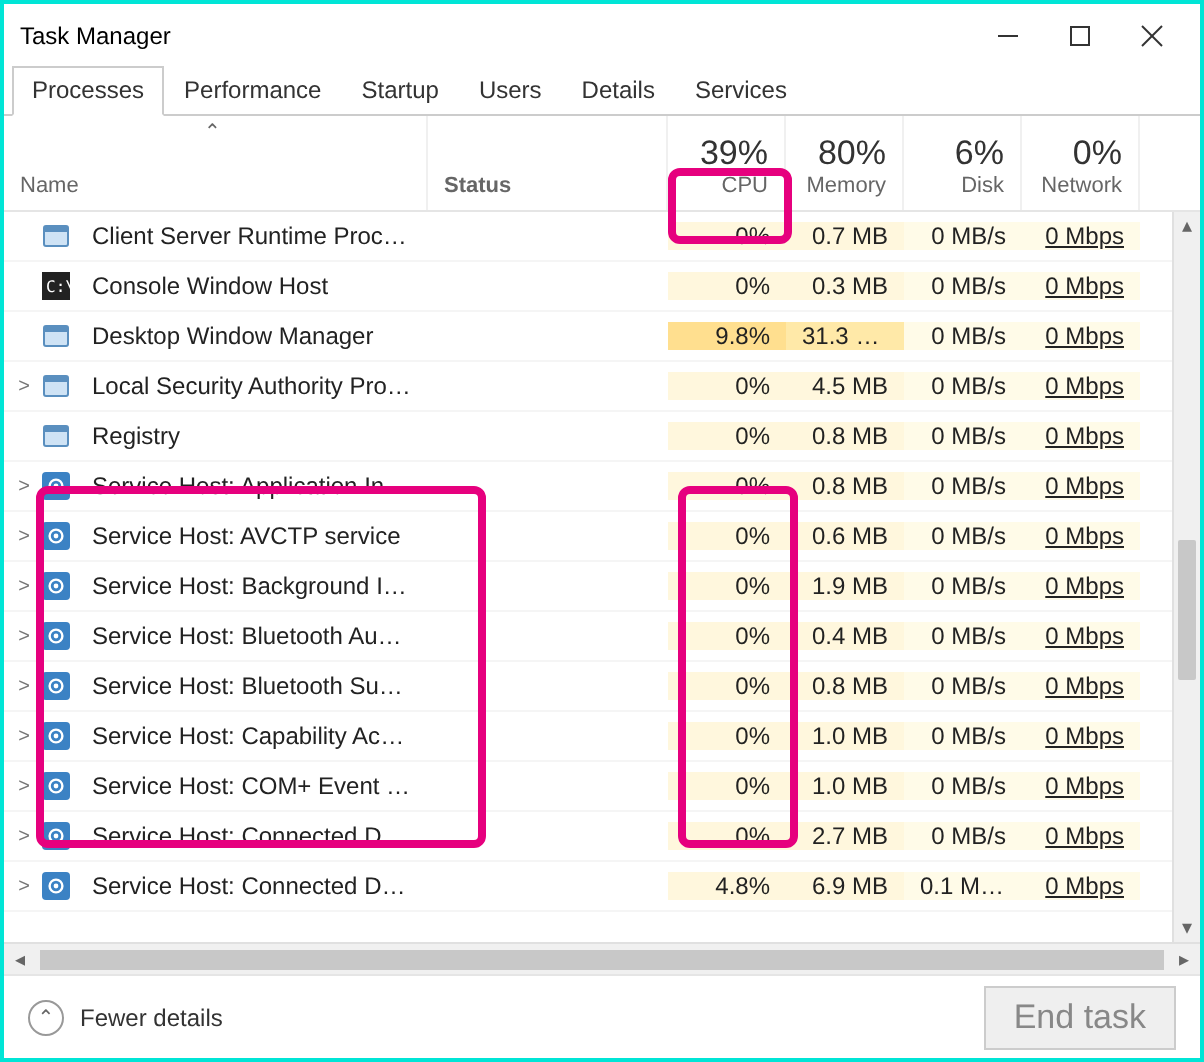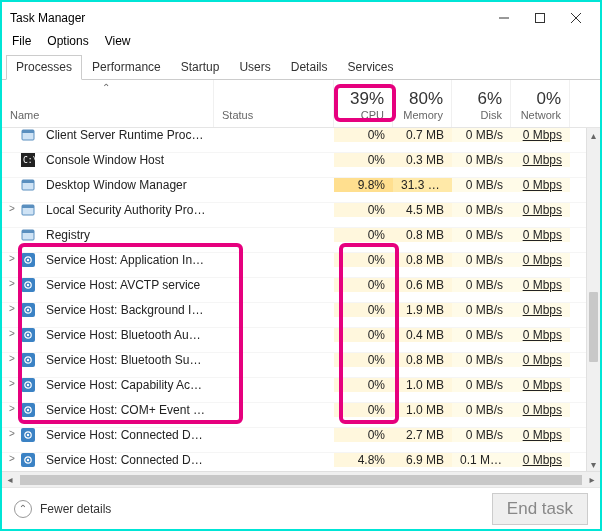--- a/index.html
+++ b/index.html
@@ -42,40 +42,40 @@
     display:flex; border-bottom:1px solid #e5e5e5; height:48px; align-items:stretch;
     background:#fff; padding-right:14px;
   }
   .col-head {
     display:flex; flex-direction:column; justify-content:flex-end;
     padding: 4px 8px 6px 8px; font-size:11px; color:#555;
     border-right:1px solid #f0f0f0;
   }
   .col-name { width:212px; justify-content:flex-end; position:relative;}
   .sort-caret { position:absolute; top:2px; left:100px; font-size:10px; color:#666;}
-  .col-status { width:120px;}
+  .col-status { width:120px;font-weight:bold;}
   .col-cpu, .col-mem, .col-disk, .col-net { width:59px; text-align:right; align-items:flex-end;}
   .col-head .pct { font-size:17px; color:#333; }
   .col-head .lbl { font-size:11px; color:#666; }
   .cpu-highlight {
     position:absolute; border:4px solid #e6007e; border-radius:6px;
     top:82px; left:332px; width:62px; height:38px; pointer-events:none; z-index:50;
   }
   .region-highlight-rows {
     position:absolute; border:4px solid #e6007e; border-radius:6px;
     top:241px; left:16px; width:225px; height:181px; pointer-events:none; z-index:50;
   }
   .region-highlight-cpucol {
     position:absolute; border:4px solid #e6007e; border-radius:6px;
     top:241px; left:337px; width:60px; height:181px; pointer-events:none; z-index:50;
   }
   .table-wrap { flex:1; overflow:hidden; position:relative;}
   .rows { overflow:hidden; }
   .row {
-    display:flex; height:25px; align-items:flex-start; border-bottom:1px solid #f5f5f5;
+    display:flex; height:25px; align-items:center; border-bottom:1px solid #f5f5f5;
     padding-right:14px;
   }
   .cell { padding: 0 8px; font-size:12px; color:#222; overflow:hidden; white-space:nowrap; text-overflow:ellipsis;}
   .c-expand { width:16px; text-align:center; color:#777; font-size:10px; cursor:pointer; padding:0 0 0 4px;}
   .c-icon { width:20px; display:flex; align-items:center; justify-content:center; padding:0;}
   .c-name { width:176px; }
   .c-status { width:120px; }
   .c-cpu, .c-mem, .c-disk, .c-net { width:59px; text-align:right;}
   .c-cpu { background:#fff7dd; }
   .c-mem { background:#fff7dd; }
@@ -126,25 +126,20 @@
       </div>
       <div class="win-btn">
         <svg class="ico" viewBox="0 0 14 14">
             <line x1="2" y1="2" x2="12" y2="12" stroke="#333" stroke-width="1"></line>
             <line x1="12" y1="2" x2="2" y2="12" stroke="#333" stroke-width="1"></line>
           </svg>
       </div>
     </div>
   </div>
 
-  <div class="menubar">
-    <span>File</span>
-    <span>Options</span>
-    <span>View</span>
-  </div>
 
   <div class="tabbar" id="tabbar">
       <div class="tab active">Processes</div>
       <div class="tab">Performance</div>
       <div class="tab">Startup</div>
       <div class="tab">Users</div>
       <div class="tab">Details</div>
       <div class="tab">Services</div>
     </div>
 

